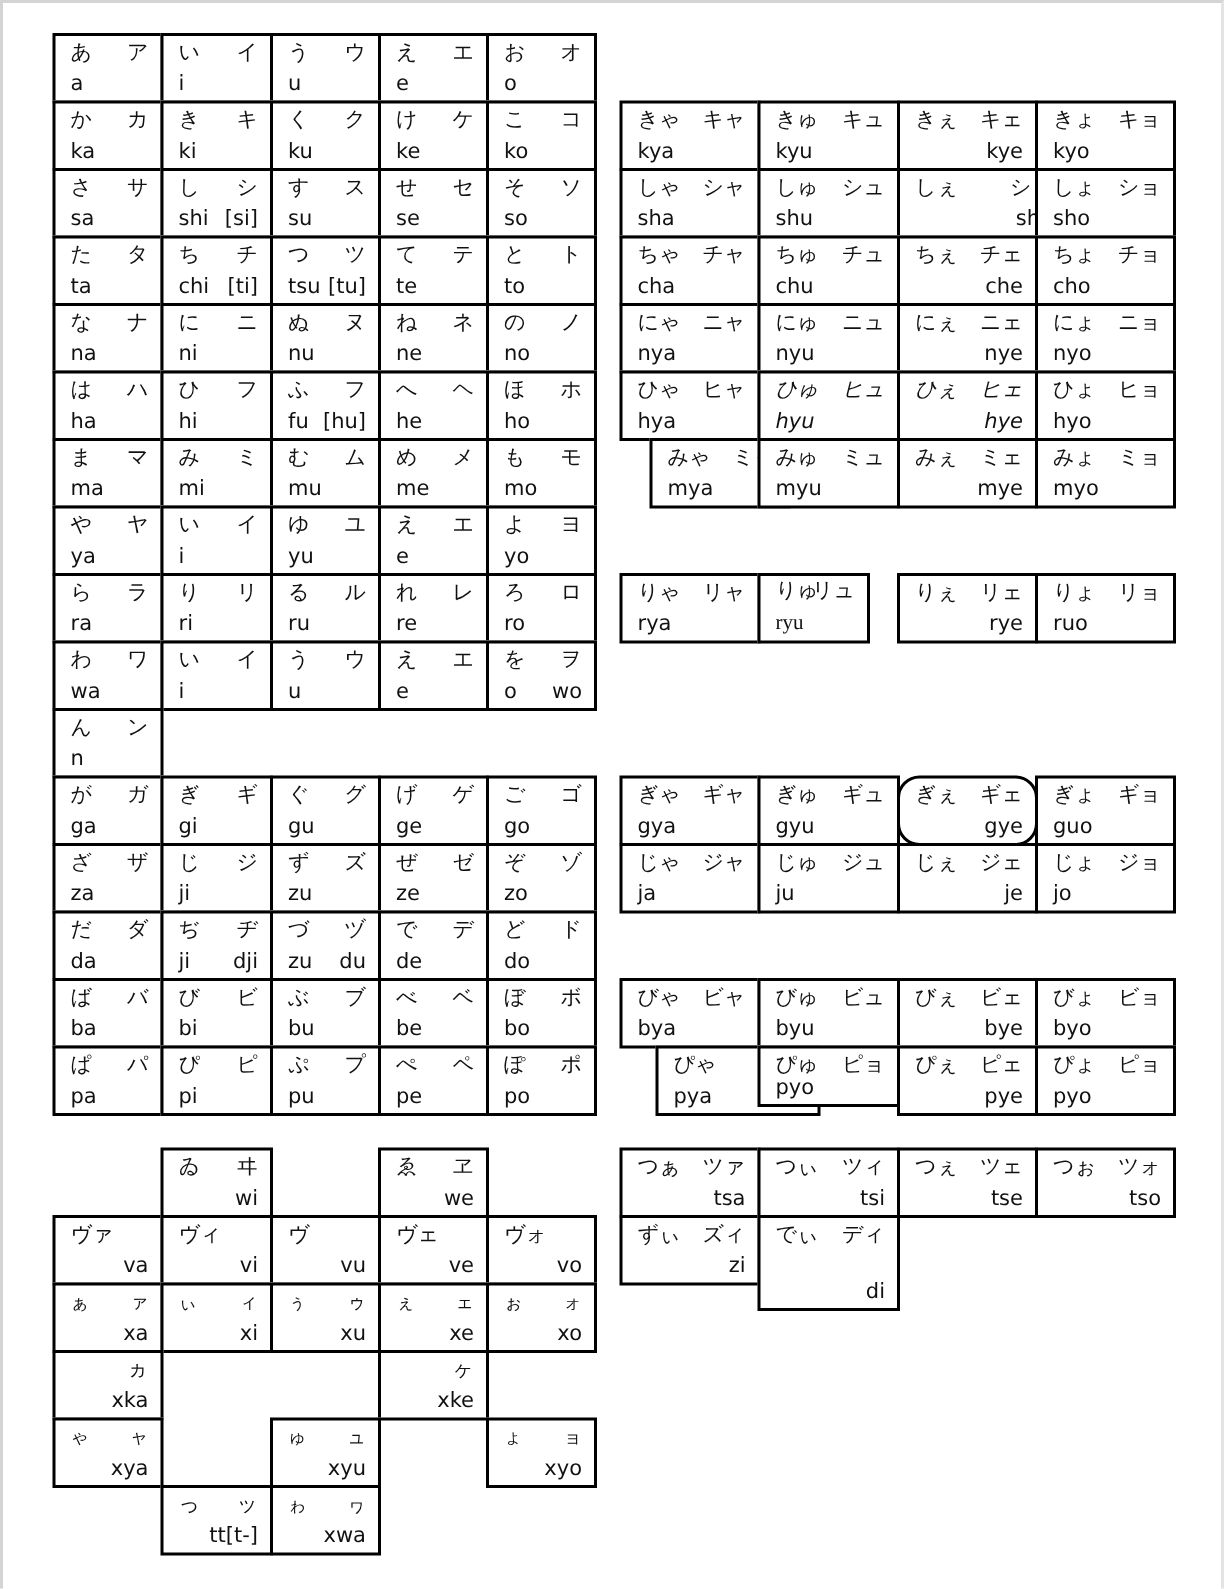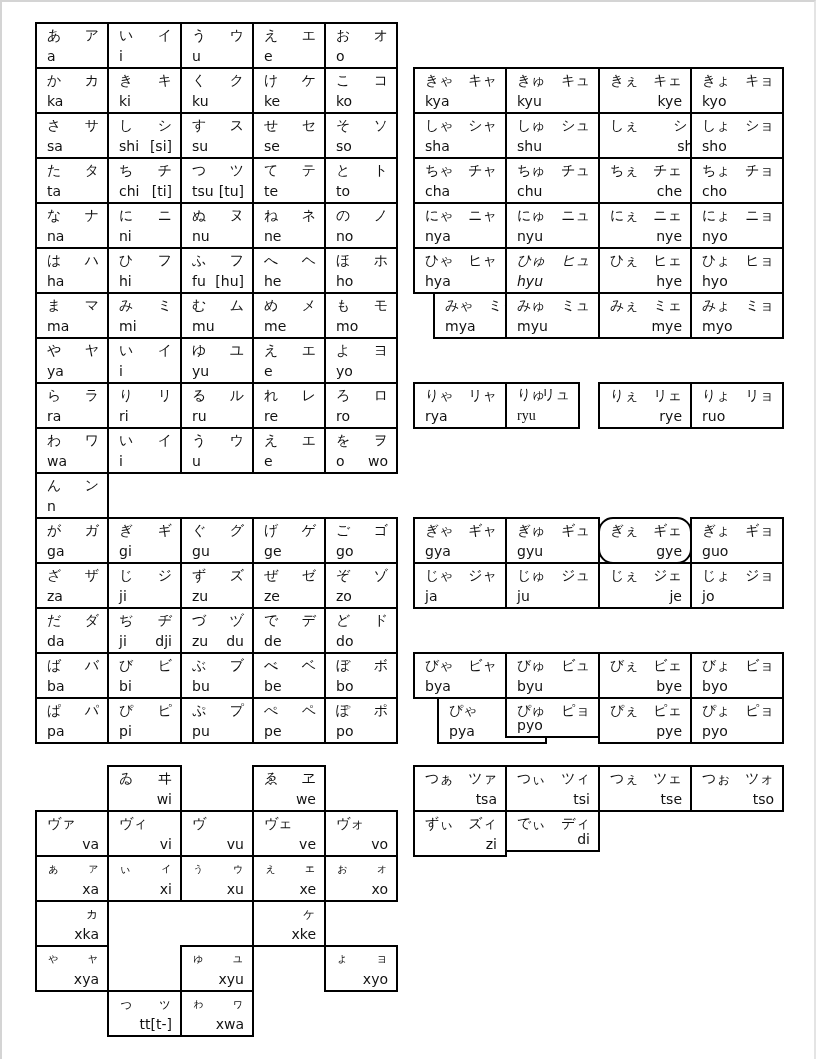--- a/index.html
+++ b/index.html
@@ -491,21 +491,21 @@
     <div class="cell" style="left: 413px; top: 247px; width: 94px; height: 47px;">
       <span class="k h">ひゃ</span>
       <span class="k ka">ヒャ</span>
       <span class="r l">hya</span>
     </div>
     <div class="cell" style="left: 505px; top: 247px; width: 95px; height: 47px; font-style: italic;">
       <span class="k h">ひゅ</span>
       <span class="k ka">ヒュ</span>
       <span class="r l">hyu</span>
     </div>
-    <div class="cell" style="left: 598px; top: 247px; width: 94px; height: 47px;">
+    <div class="cell" style="left: 598px; top: 247px; width: 94px; height: 47px; font-style: italic;">
       <span class="k h">ひぇ</span>
       <span class="k ka">ヒェ</span>
       <span class="r rt">hye</span>
     </div>
     <div class="cell" style="left: 690px; top: 247px; width: 94px; height: 47px;">
       <span class="k h">ひょ</span>
       <span class="k ka">ヒョ</span>
       <span class="r l">hyo</span>
     </div>
     <div class="cell" style="left: 413px; top: 292px; width: 94px; height: 47px; margin-left: 20px;">
@@ -646,21 +646,21 @@
     <div class="cell" style="left: 690px; top: 765px; width: 94px; height: 47px;">
       <span class="k h">つぉ</span>
       <span class="k ka">ツォ</span>
       <span class="r rt">tso</span>
     </div>
     <div class="cell" style="left: 413px; top: 810px; width: 94px; height: 47px;">
       <span class="k h">ずぃ</span>
       <span class="k ka">ズィ</span>
       <span class="r rt">zi</span>
     </div>
-    <div class="cell" style="left: 505px; top: 810px; width: 95px; height: 42px;">
+    <div class="cell" style="left: 505px; top: 810px; width: 95px; height: 64px;">
       <span class="k h">でぃ</span>
       <span class="k ka">ディ</span>
       <span class="r rt">di</span>
     </div>
     <div class="cell" style="left: 107px; top: 765px; width: 75px; height: 47px;">
       <span class="k h">ゐ</span>
       <span class="k ka">ヰ</span>
       <span class="r rt">wi</span>
     </div>
     <div class="cell" style="left: 252px; top: 765px; width: 74px; height: 47px;">

